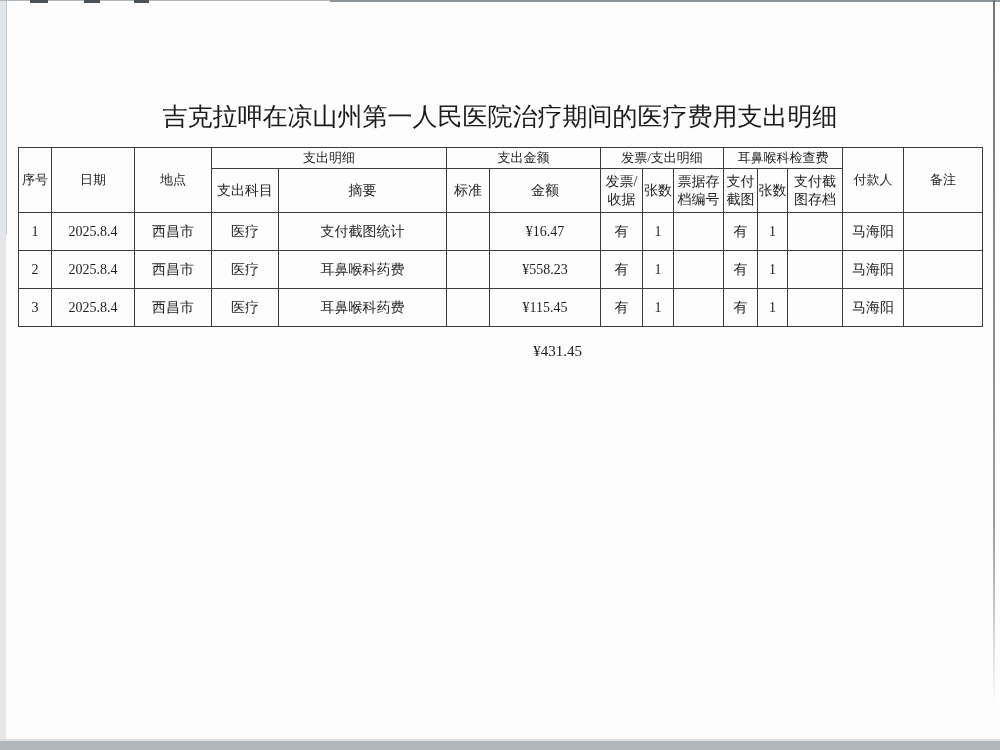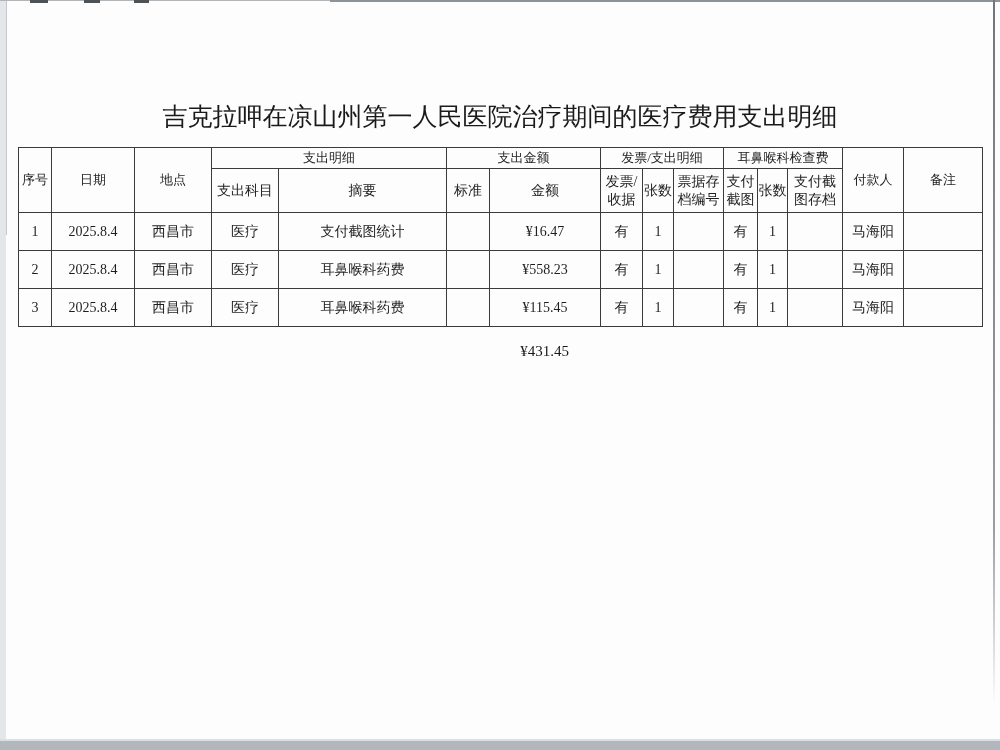--- a/index.html
+++ b/index.html
@@ -93,21 +93,21 @@
   tr.row-sub { height: 44px; padding-left: 40px; }
   tr.data-row { height: 38px; }
   th.wrap {
     white-space: pre-line;
     font-size: 13px;
     line-height: 1.25;
   }
   
   .total-amount {
     position: absolute;
-    left: 489px; top: 343px;
+    left: 502px; top: 343px;
     width: 111px;
     text-align: center;
     font-size: 15px;
     color: #1a1a1a;
   }
 </style>
 </head>
 <body>
 
 <div class="page">

